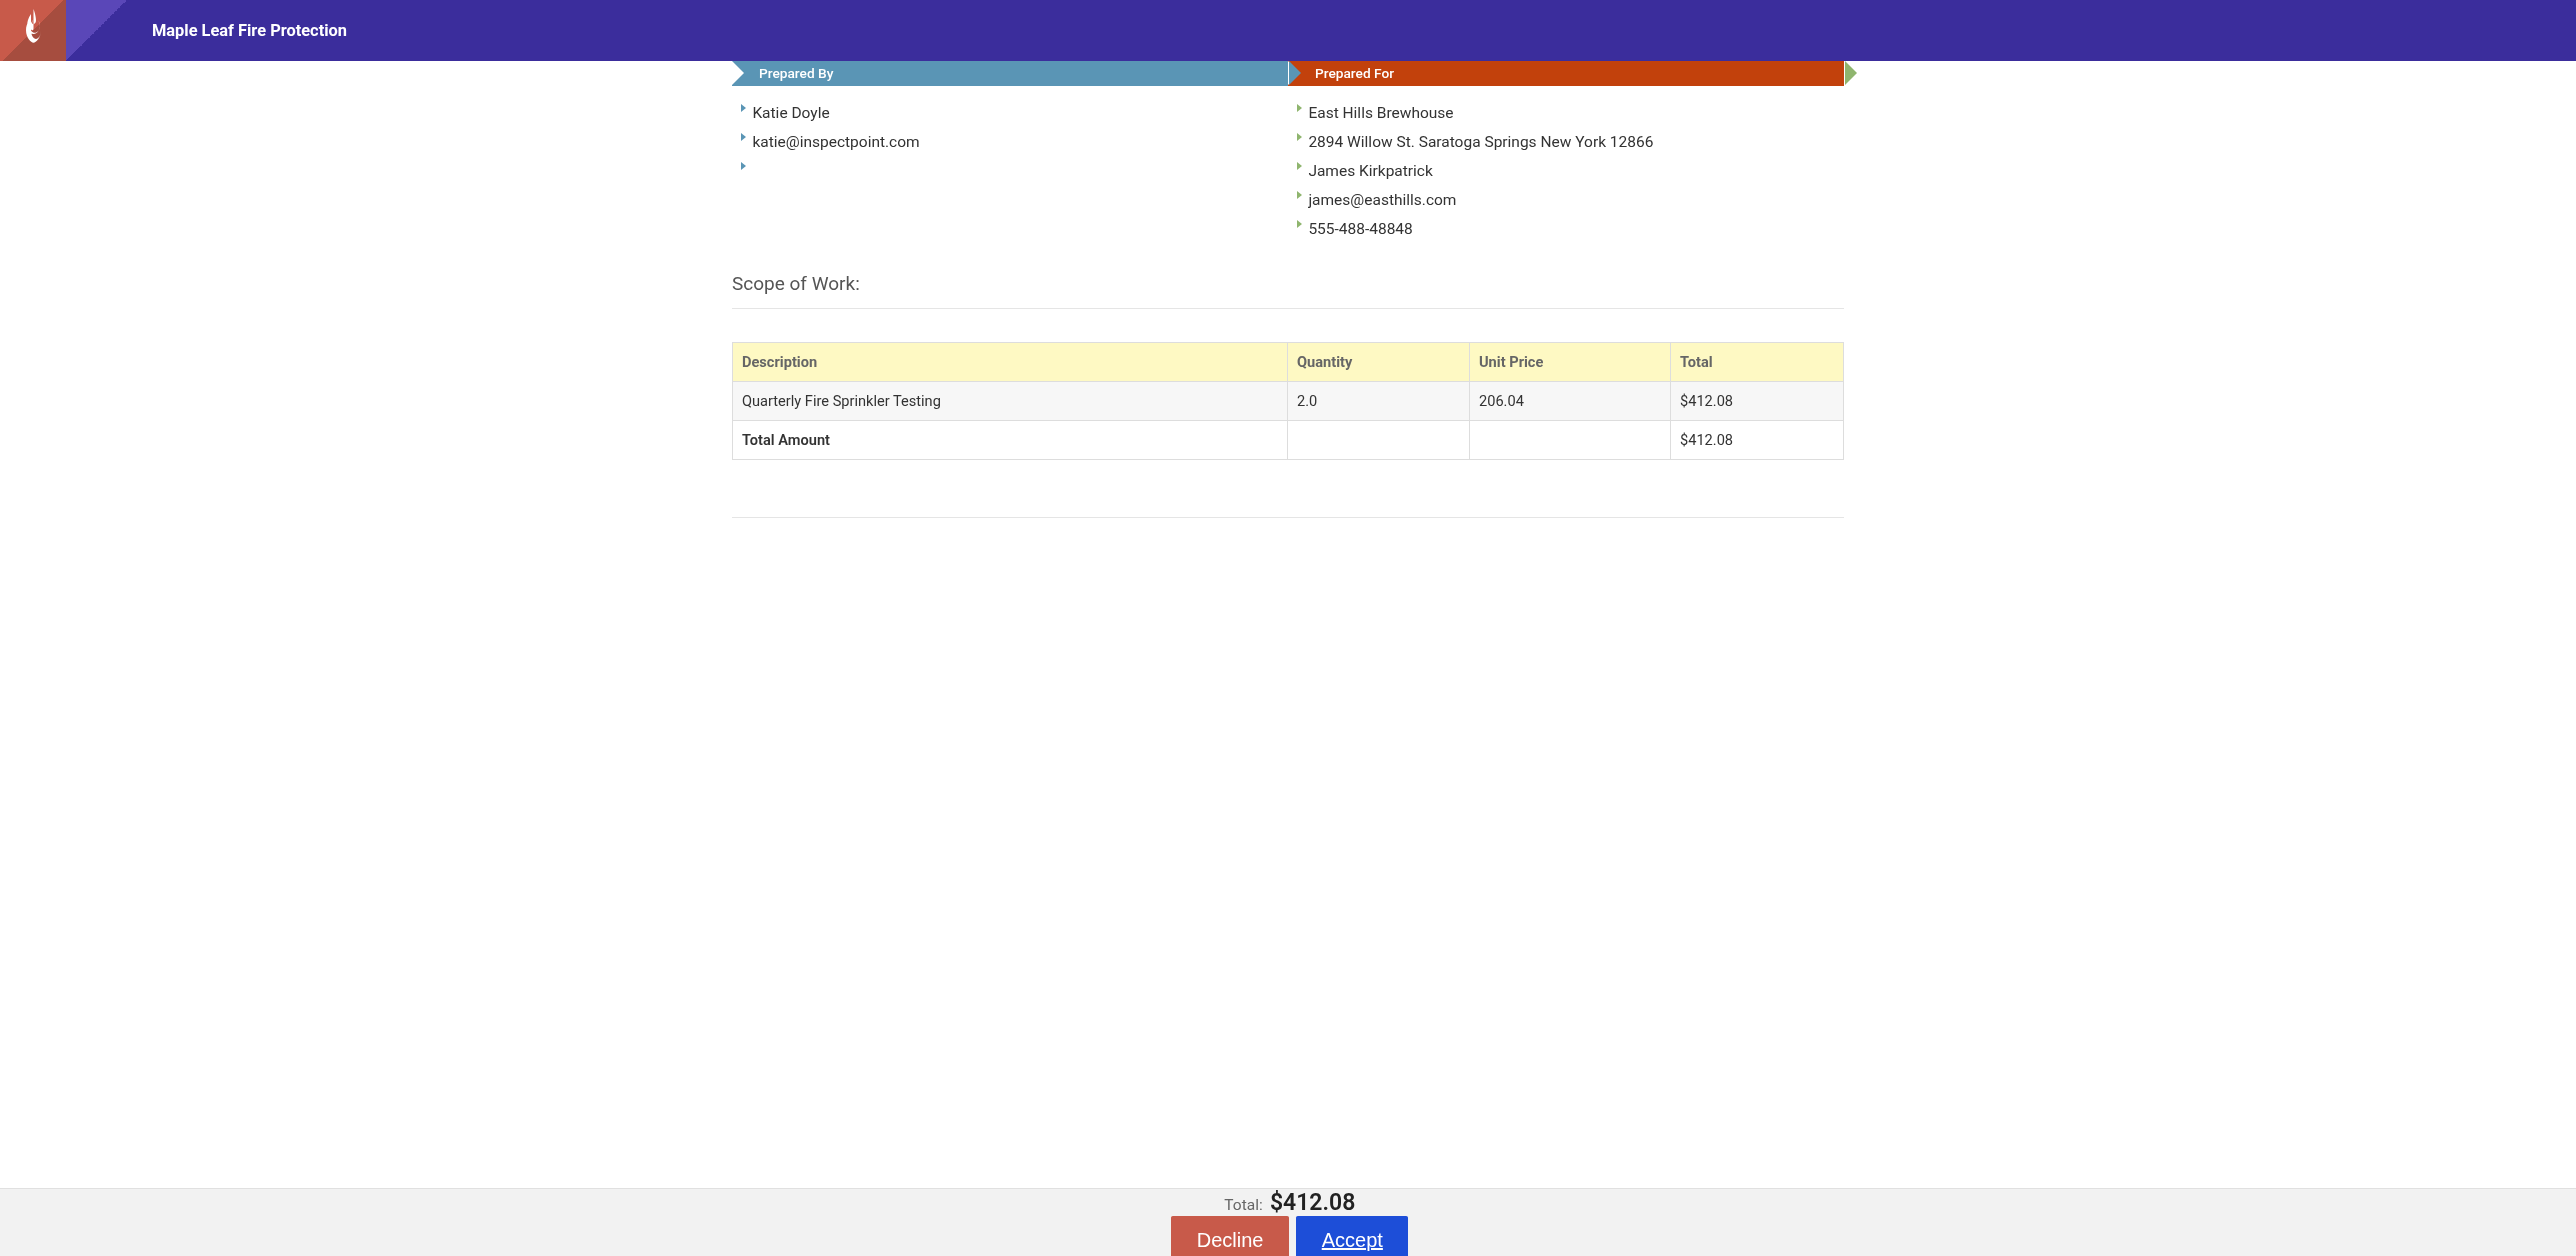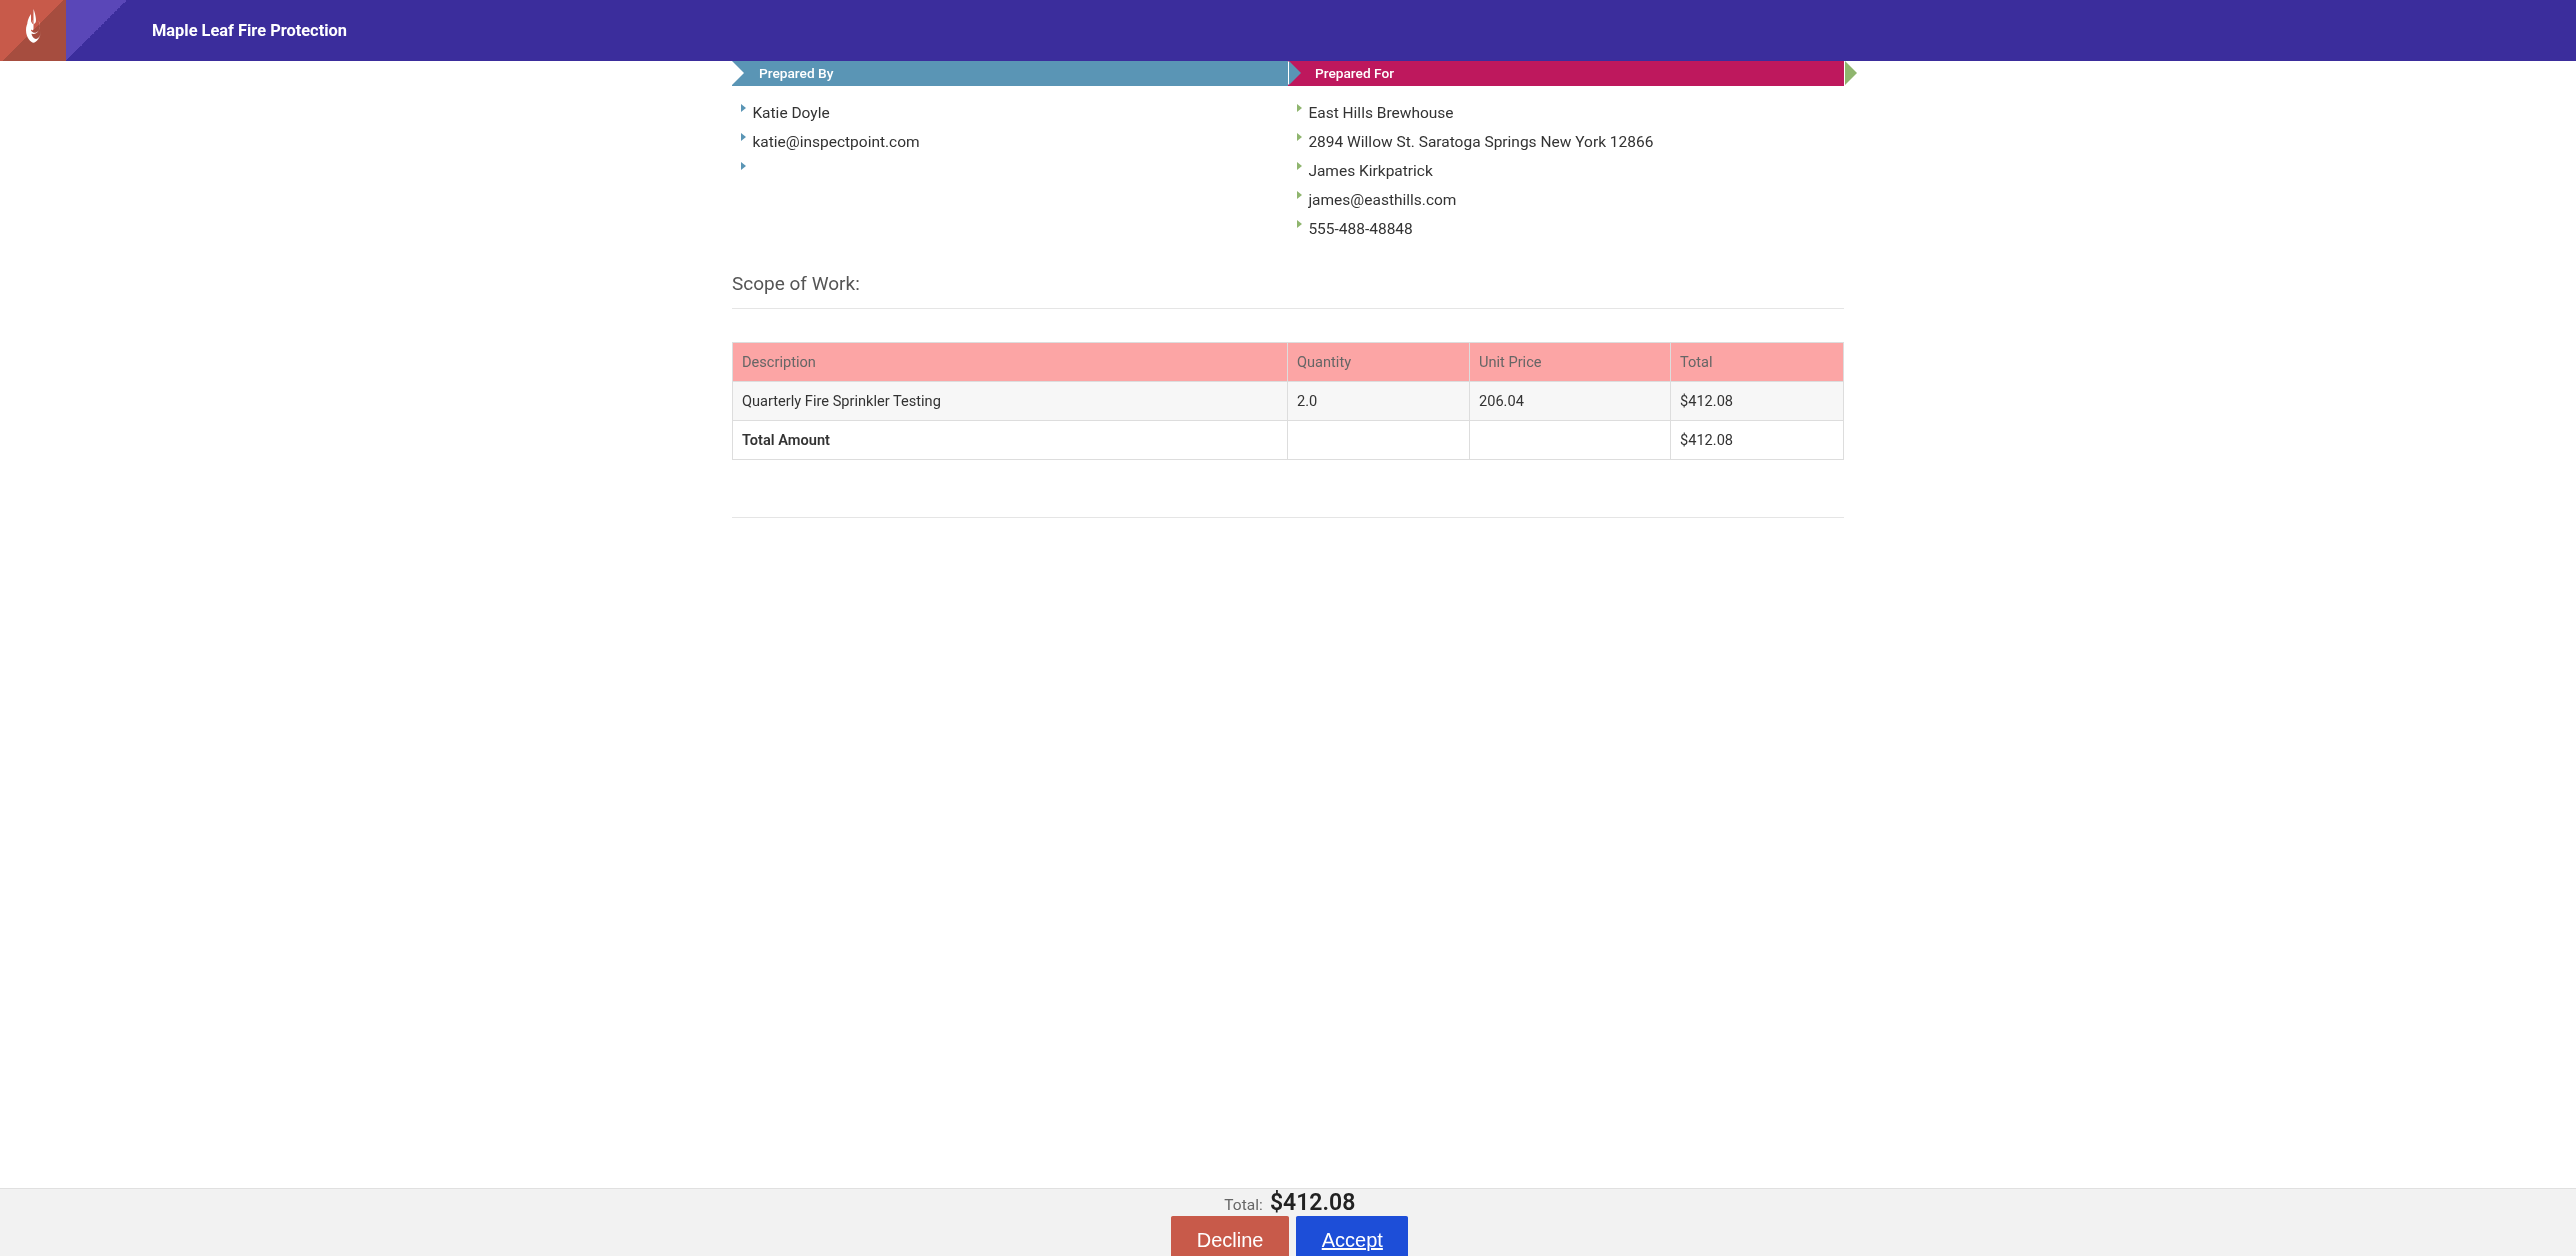--- a/index.html
+++ b/index.html
@@ -11,39 +11,39 @@
   .logo-corner { position:absolute; top:0; right:-61px; width:61px; height:61px; background:linear-gradient(135deg,#5a47b8 0%,#5a47b8 50%,transparent 50%); }
   .flame-icon svg { width:31px; height:40px; }
   .brand { color:#fff; font-size:16.4px; margin-left:86px; font-weight:700; }
 
   .content { max-width:1112px; margin:0 auto; padding:0 0 109px 0; }
 
   
   .banners { display:flex; gap:0; margin-top:0; }
   .banner { position:relative; flex:1; height:24.6px; color:#fff; font-size:13.7px; display:flex; align-items:center; padding-left:27px; font-weight:500;text-align:right; }
   .banner.blue { background:#5a95b5; }
-  .banner.green { background:#be185d; }
+  .banner.green { background:#c2410c; }
   .banner::before { content:""; position:absolute; left:0; top:0; width:0; height:0; border-top:12.3px solid transparent; border-bottom:12.3px solid transparent; border-left:12.8px solid #fff; }
   .banner::after { content:""; position:absolute; right:-12.8px; top:0; width:0; height:0; border-top:12.3px solid transparent; border-bottom:12.3px solid transparent; z-index:1; }
   .banner.blue::after { border-left:12.8px solid #5a95b5; }
   .banner.green::after { border-left:12.8px solid #8fb56e; }
 
   .columns { display:flex; }
   .col { flex:1; padding:12.8px 0 0 0; }
   .col .line { padding:5.5px 0 5.5px 9px; font-size:15.5px; color:#333; display:flex; align-items:flex-start; }
   .caret { display:inline-block; width:0; height:0; border-top:4.6px solid transparent; border-bottom:4.6px solid transparent; margin-right:6.4px; }
   .caret.blue { border-left:5.5px solid #5a95b5; }
   .caret.green { border-left:5.5px solid #8fb56e; }
 
   .section-title { font-size:19px; color:#555; font-weight:400; margin:29px 0 12.8px 0; }
   .hr { border:none; border-top:0.9px solid #e5e5e5; margin:0 0 33px 0; }
 
   table.grid { width:100%; border-collapse:collapse; border:0.9px solid #ddd; }
   table.grid th, table.grid td { text-align:left; padding:10px 9px; border:0.9px solid #ddd; font-size:14.6px; }
-  table.grid th { background:#fca5a5; font-weight:400; color:#666;margin-left:41px; }
+  table.grid th { background:#fef9c3; font-weight:700; color:#666;margin-left:41px; }
   table.grid tr.striped td { background:#f7f7f7; }
   table.grid td.bold { font-weight:600; color:#333; }
 
   .hr2 { border:none; border-top:0.9px solid #e5e5e5; margin:57px 0 0 0; }
 
   
   .footer { position:fixed; bottom:0; left:0; right:0; background:#f2f2f2; border-top:0.9px solid #e0e0e0; height:68px; display:flex; align-items:center; justify-content:space-between; padding:0 11px 0 14.6px;flex-direction:column; }
   .total-label { font-size:15.5px; color:#666; }
   .total-val { font-size:23px; font-weight:600; color:#222; margin-left:3.6px; }
   .btns { display:flex; gap:7.3px; }

